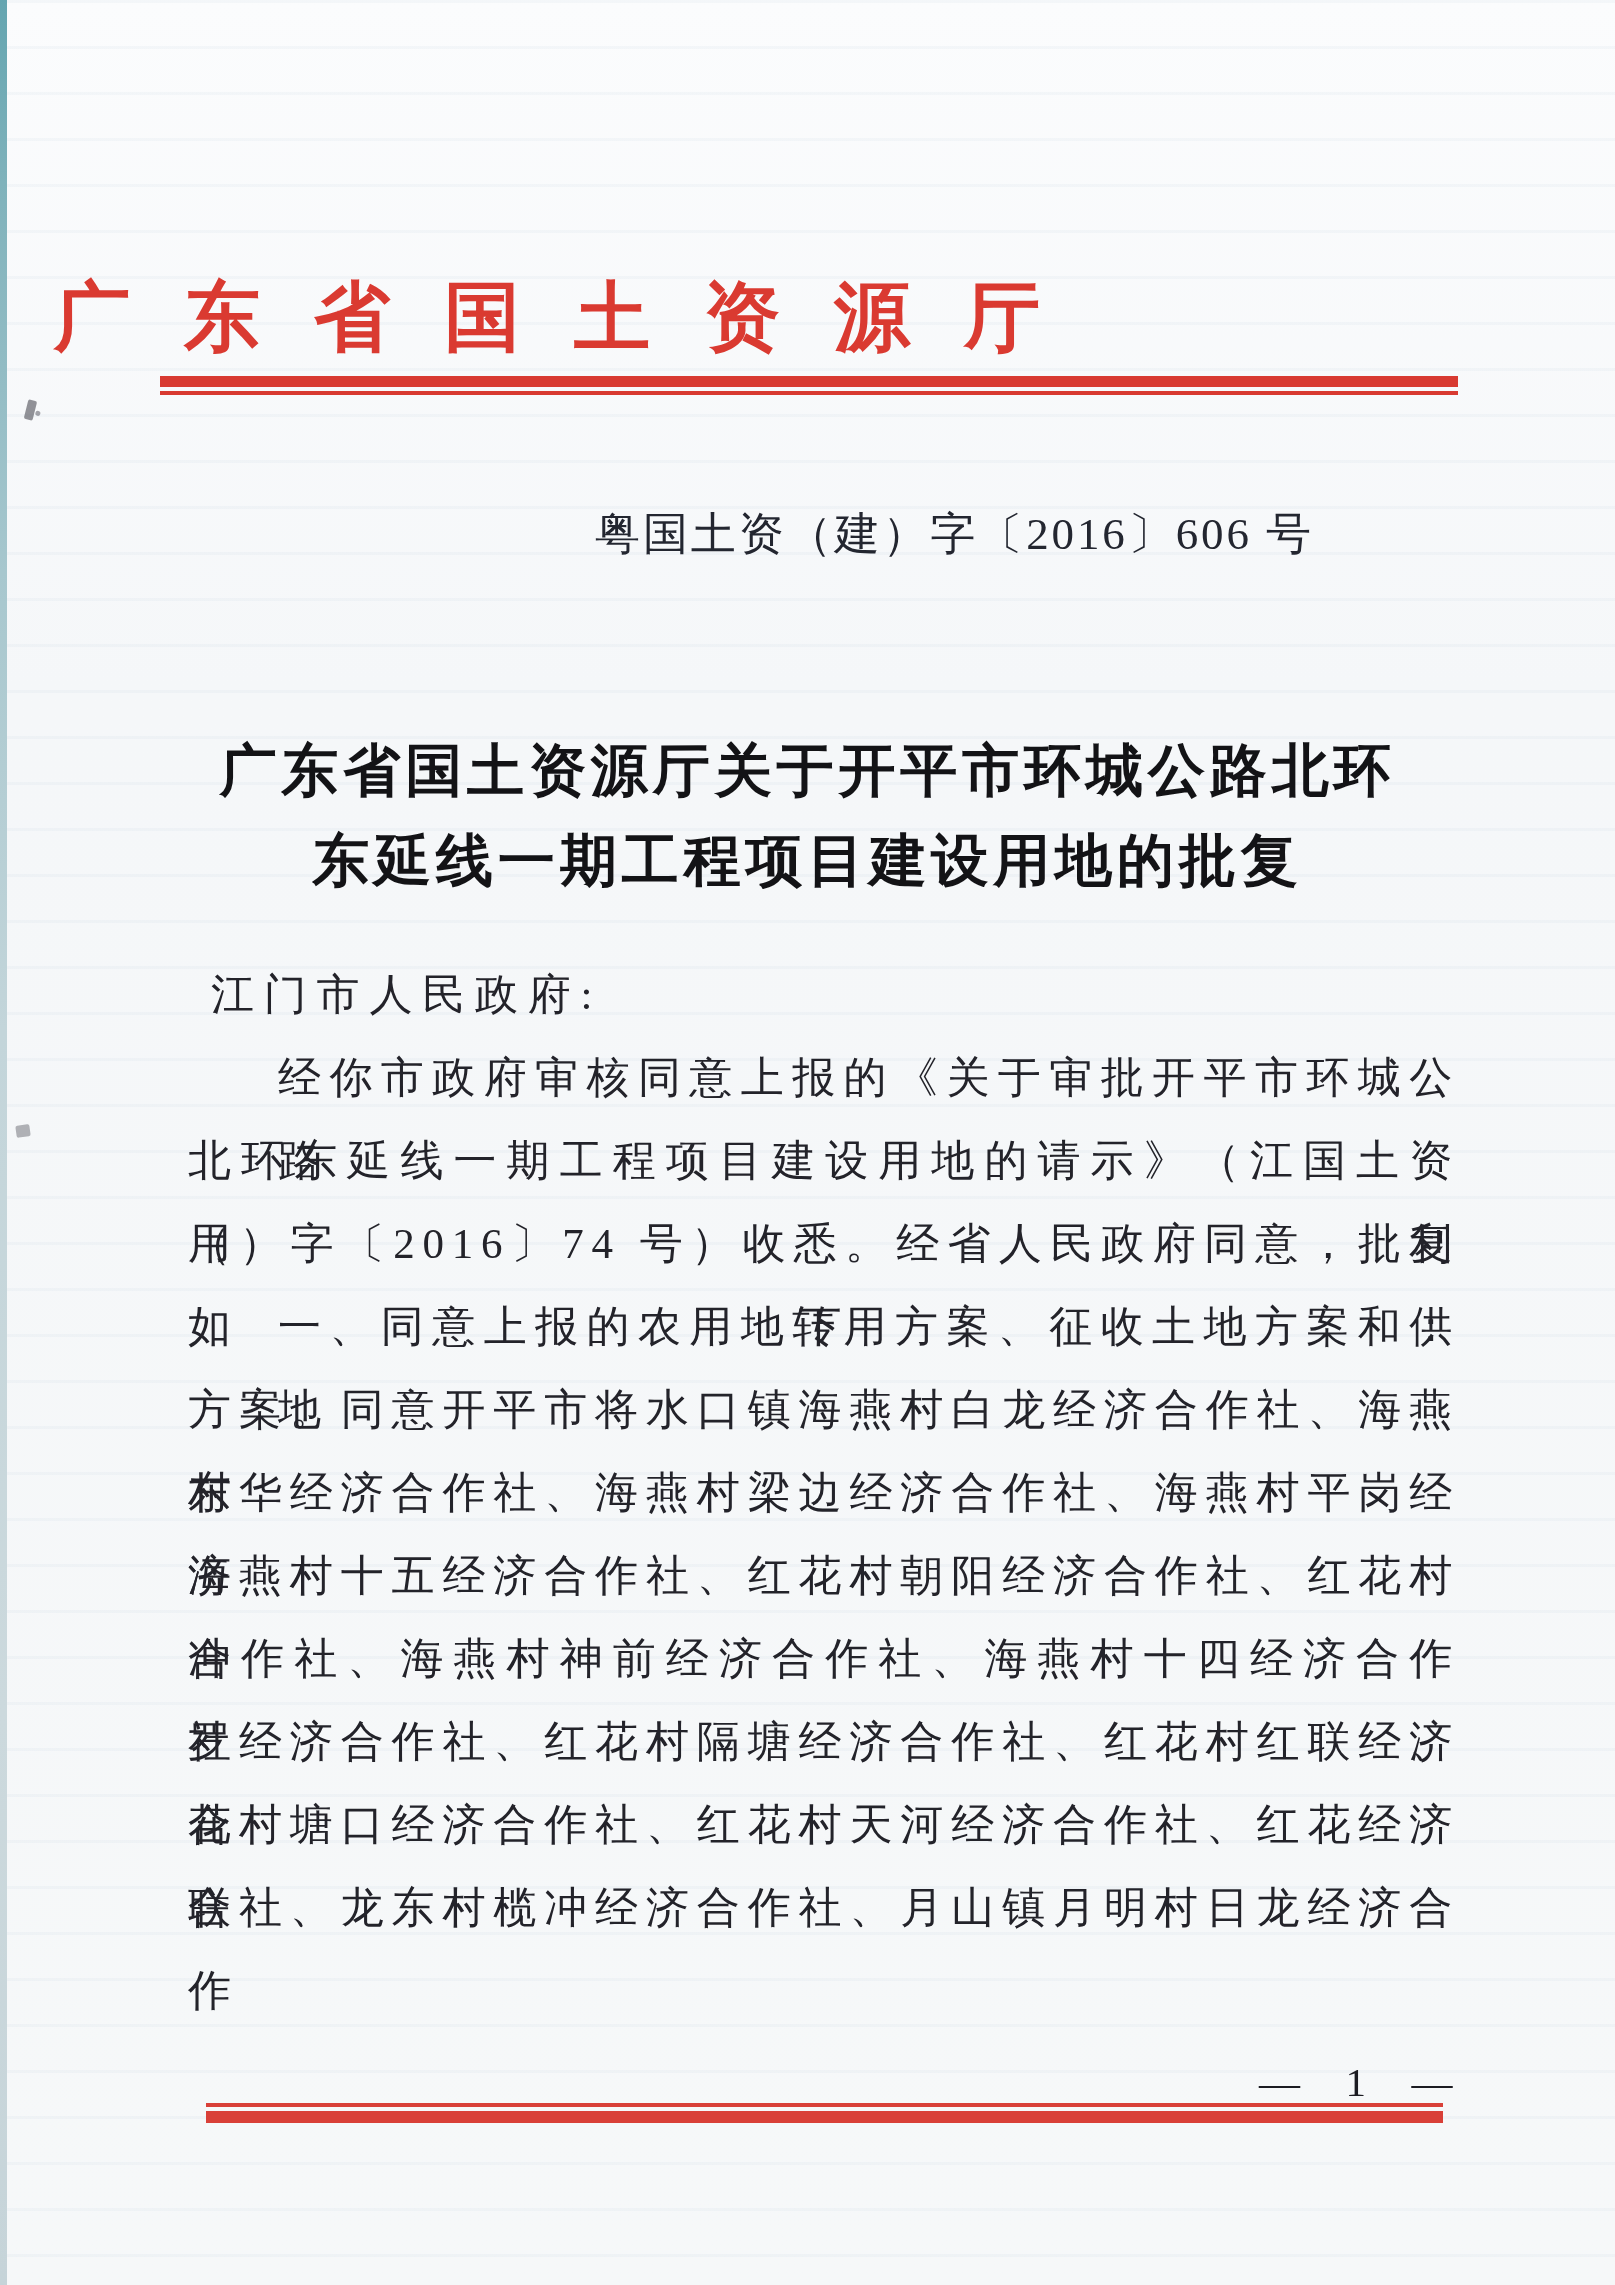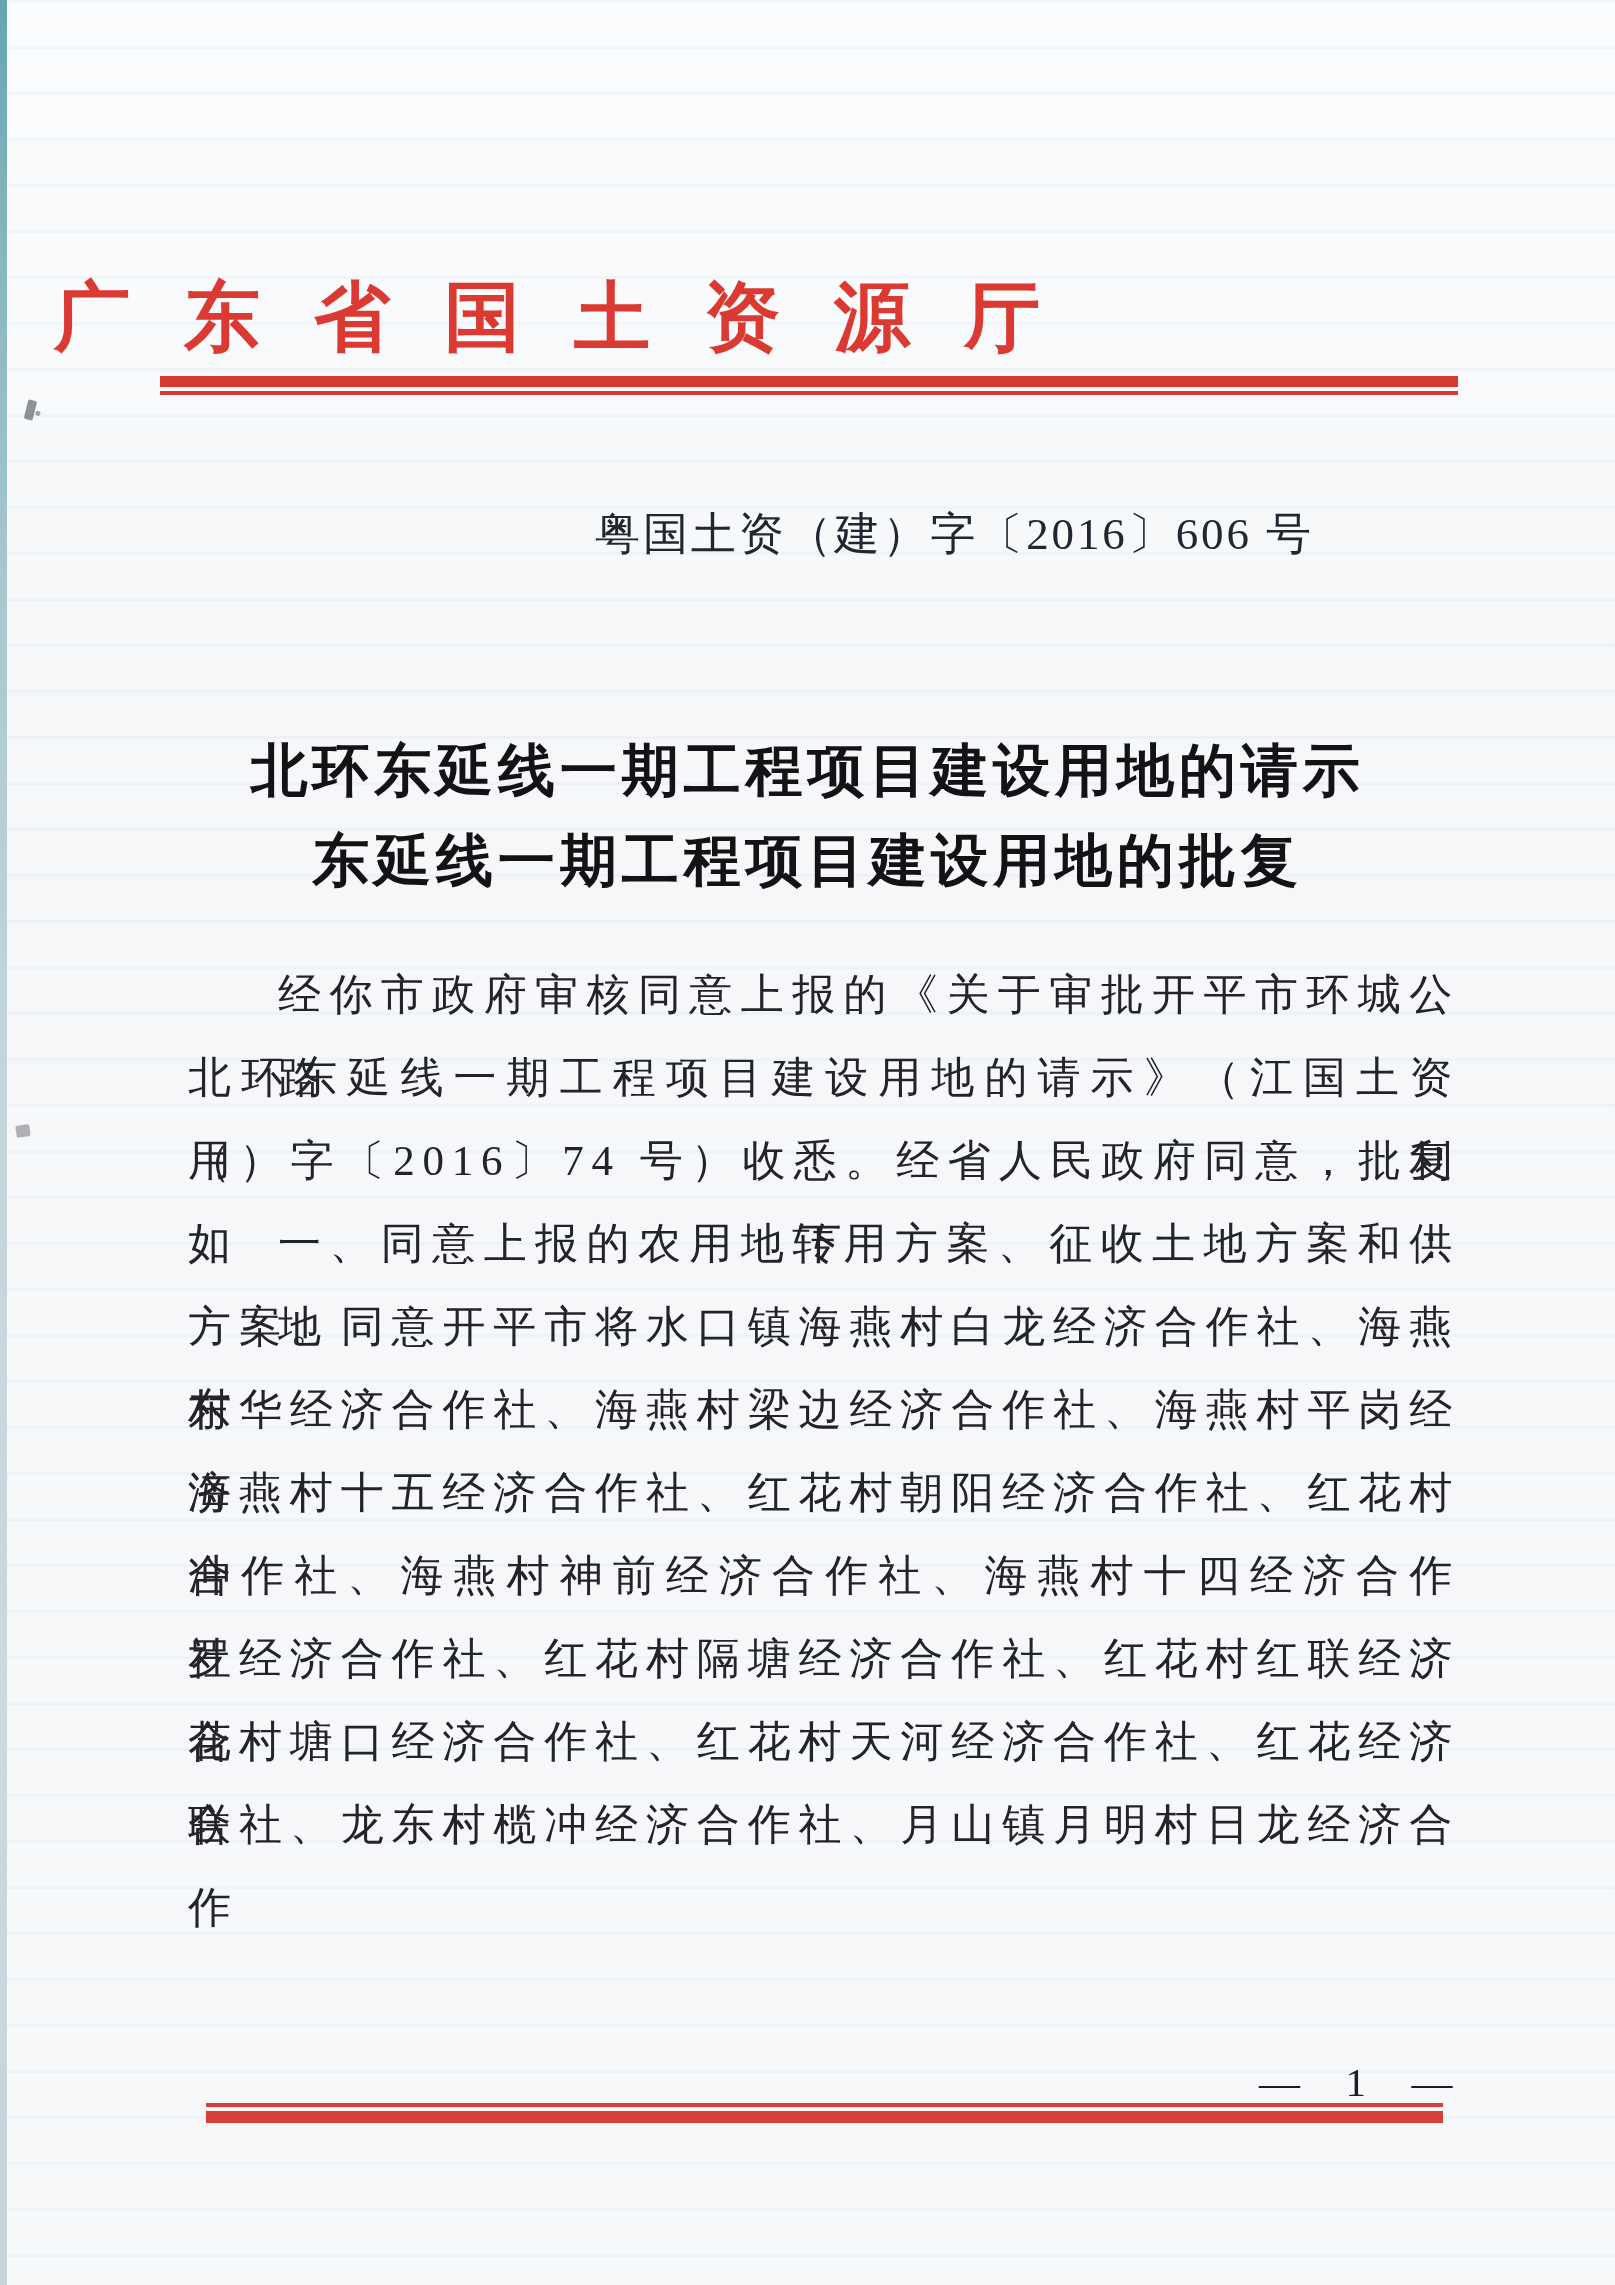--- a/index.html
+++ b/index.html
@@ -113,25 +113,26 @@
 
   <div class="head-rule">
     <div class="thick"></div>
     <div class="gap"></div>
     <div class="thin"></div>
   </div>
 
   <div class="doc-number">粤国土资（建）字〔2016〕606 号</div>
 
   <div class="doc-title">
-    <div>北环东延线一期工程项目建设用地的请示</div>
+    <div>广东省国土资源厅关于开平市环城公路北环</div>
     <div>东延线一期工程项目建设用地的批复</div>
   </div>
 
   <div class="body-text">
+    <div class="line salutation">江门市人民政府:</div>
     <div class="line fill indent">经你市政府审核同意上报的《关于审批开平市环城公路</div>
     <div class="line fill">北环东延线一期工程项目建设用地的请示》（江国土资（利</div>
     <div class="line fill">用）字〔2016〕74 号）收悉。经省人民政府同意，批复如下：</div>
     <div class="line fill indent">一、同意上报的农用地转用方案、征收土地方案和供地</div>
     <div class="line fill">方案。同意开平市将水口镇海燕村白龙经济合作社、海燕村</div>
     <div class="line fill">东华经济合作社、海燕村梁边经济合作社、海燕村平岗经济</div>
     <div class="line fill">海燕村十五经济合作社、红花村朝阳经济合作社、红花村冲</div>
     <div class="line fill">合作社、海燕村神前经济合作社、海燕村十四经济合作社、</div>
     <div class="line fill">罗经济合作社、红花村隔塘经济合作社、红花村红联经济合</div>
     <div class="line fill">花村塘口经济合作社、红花村天河经济合作社、红花经济联</div>

